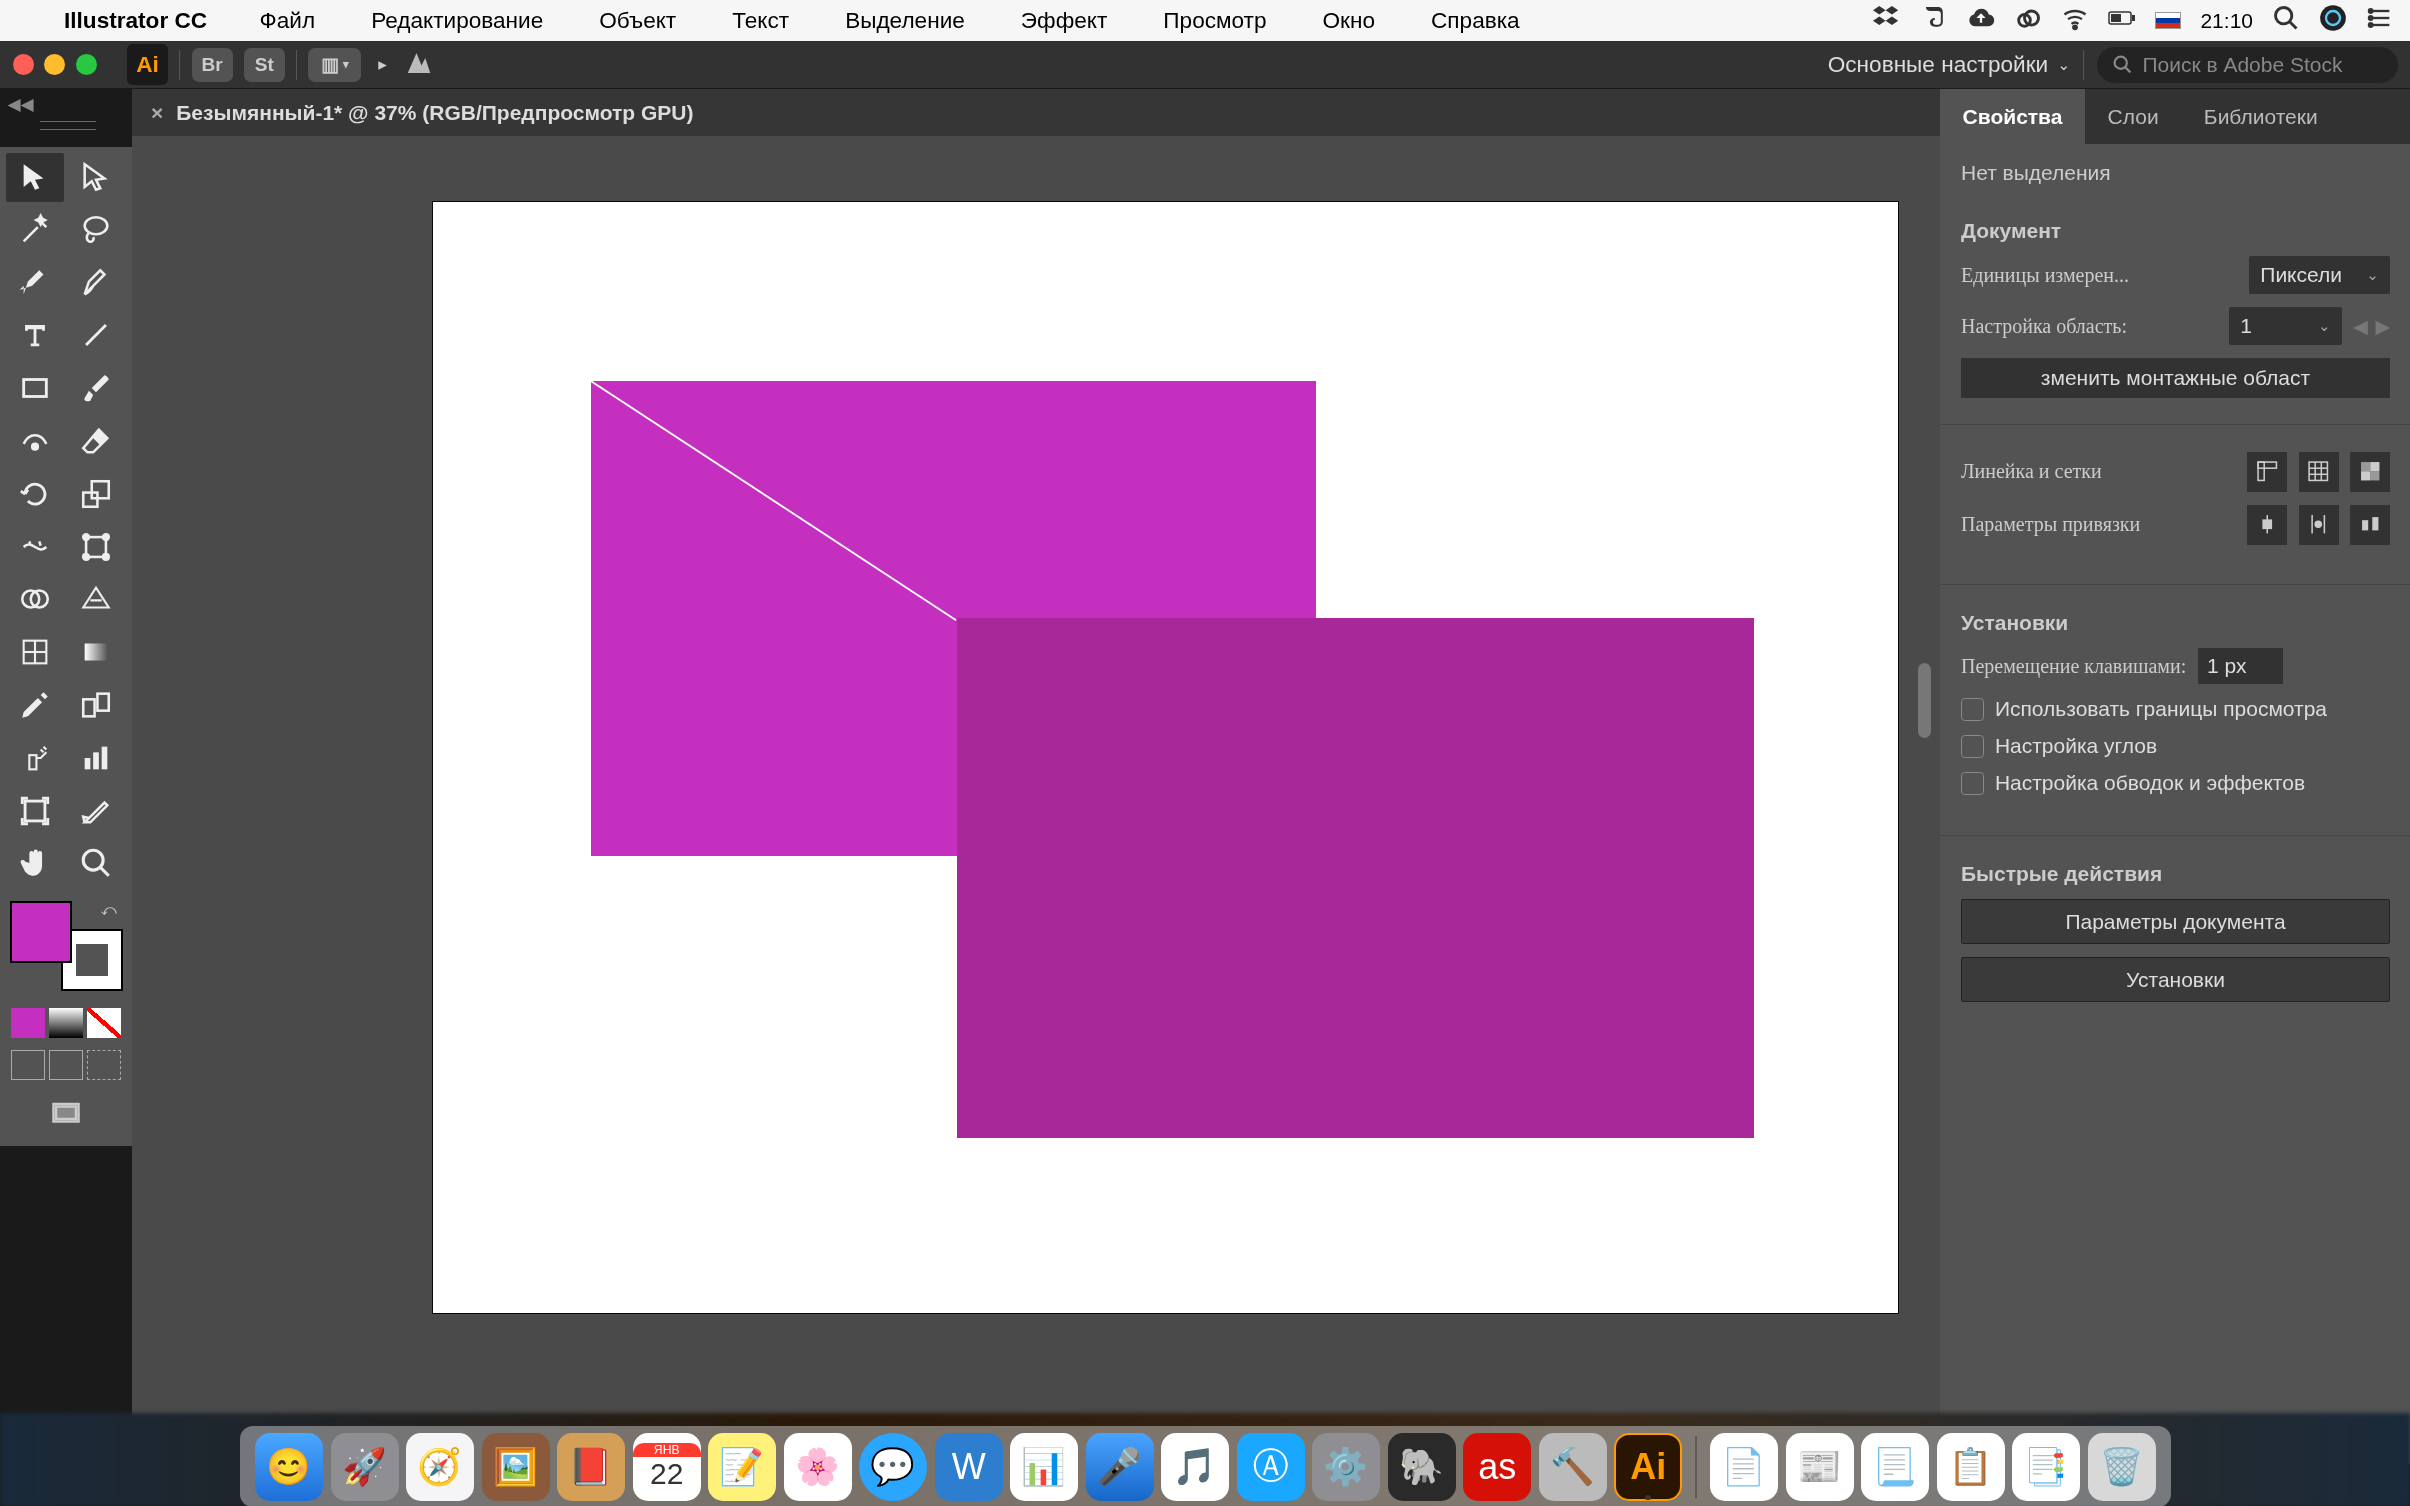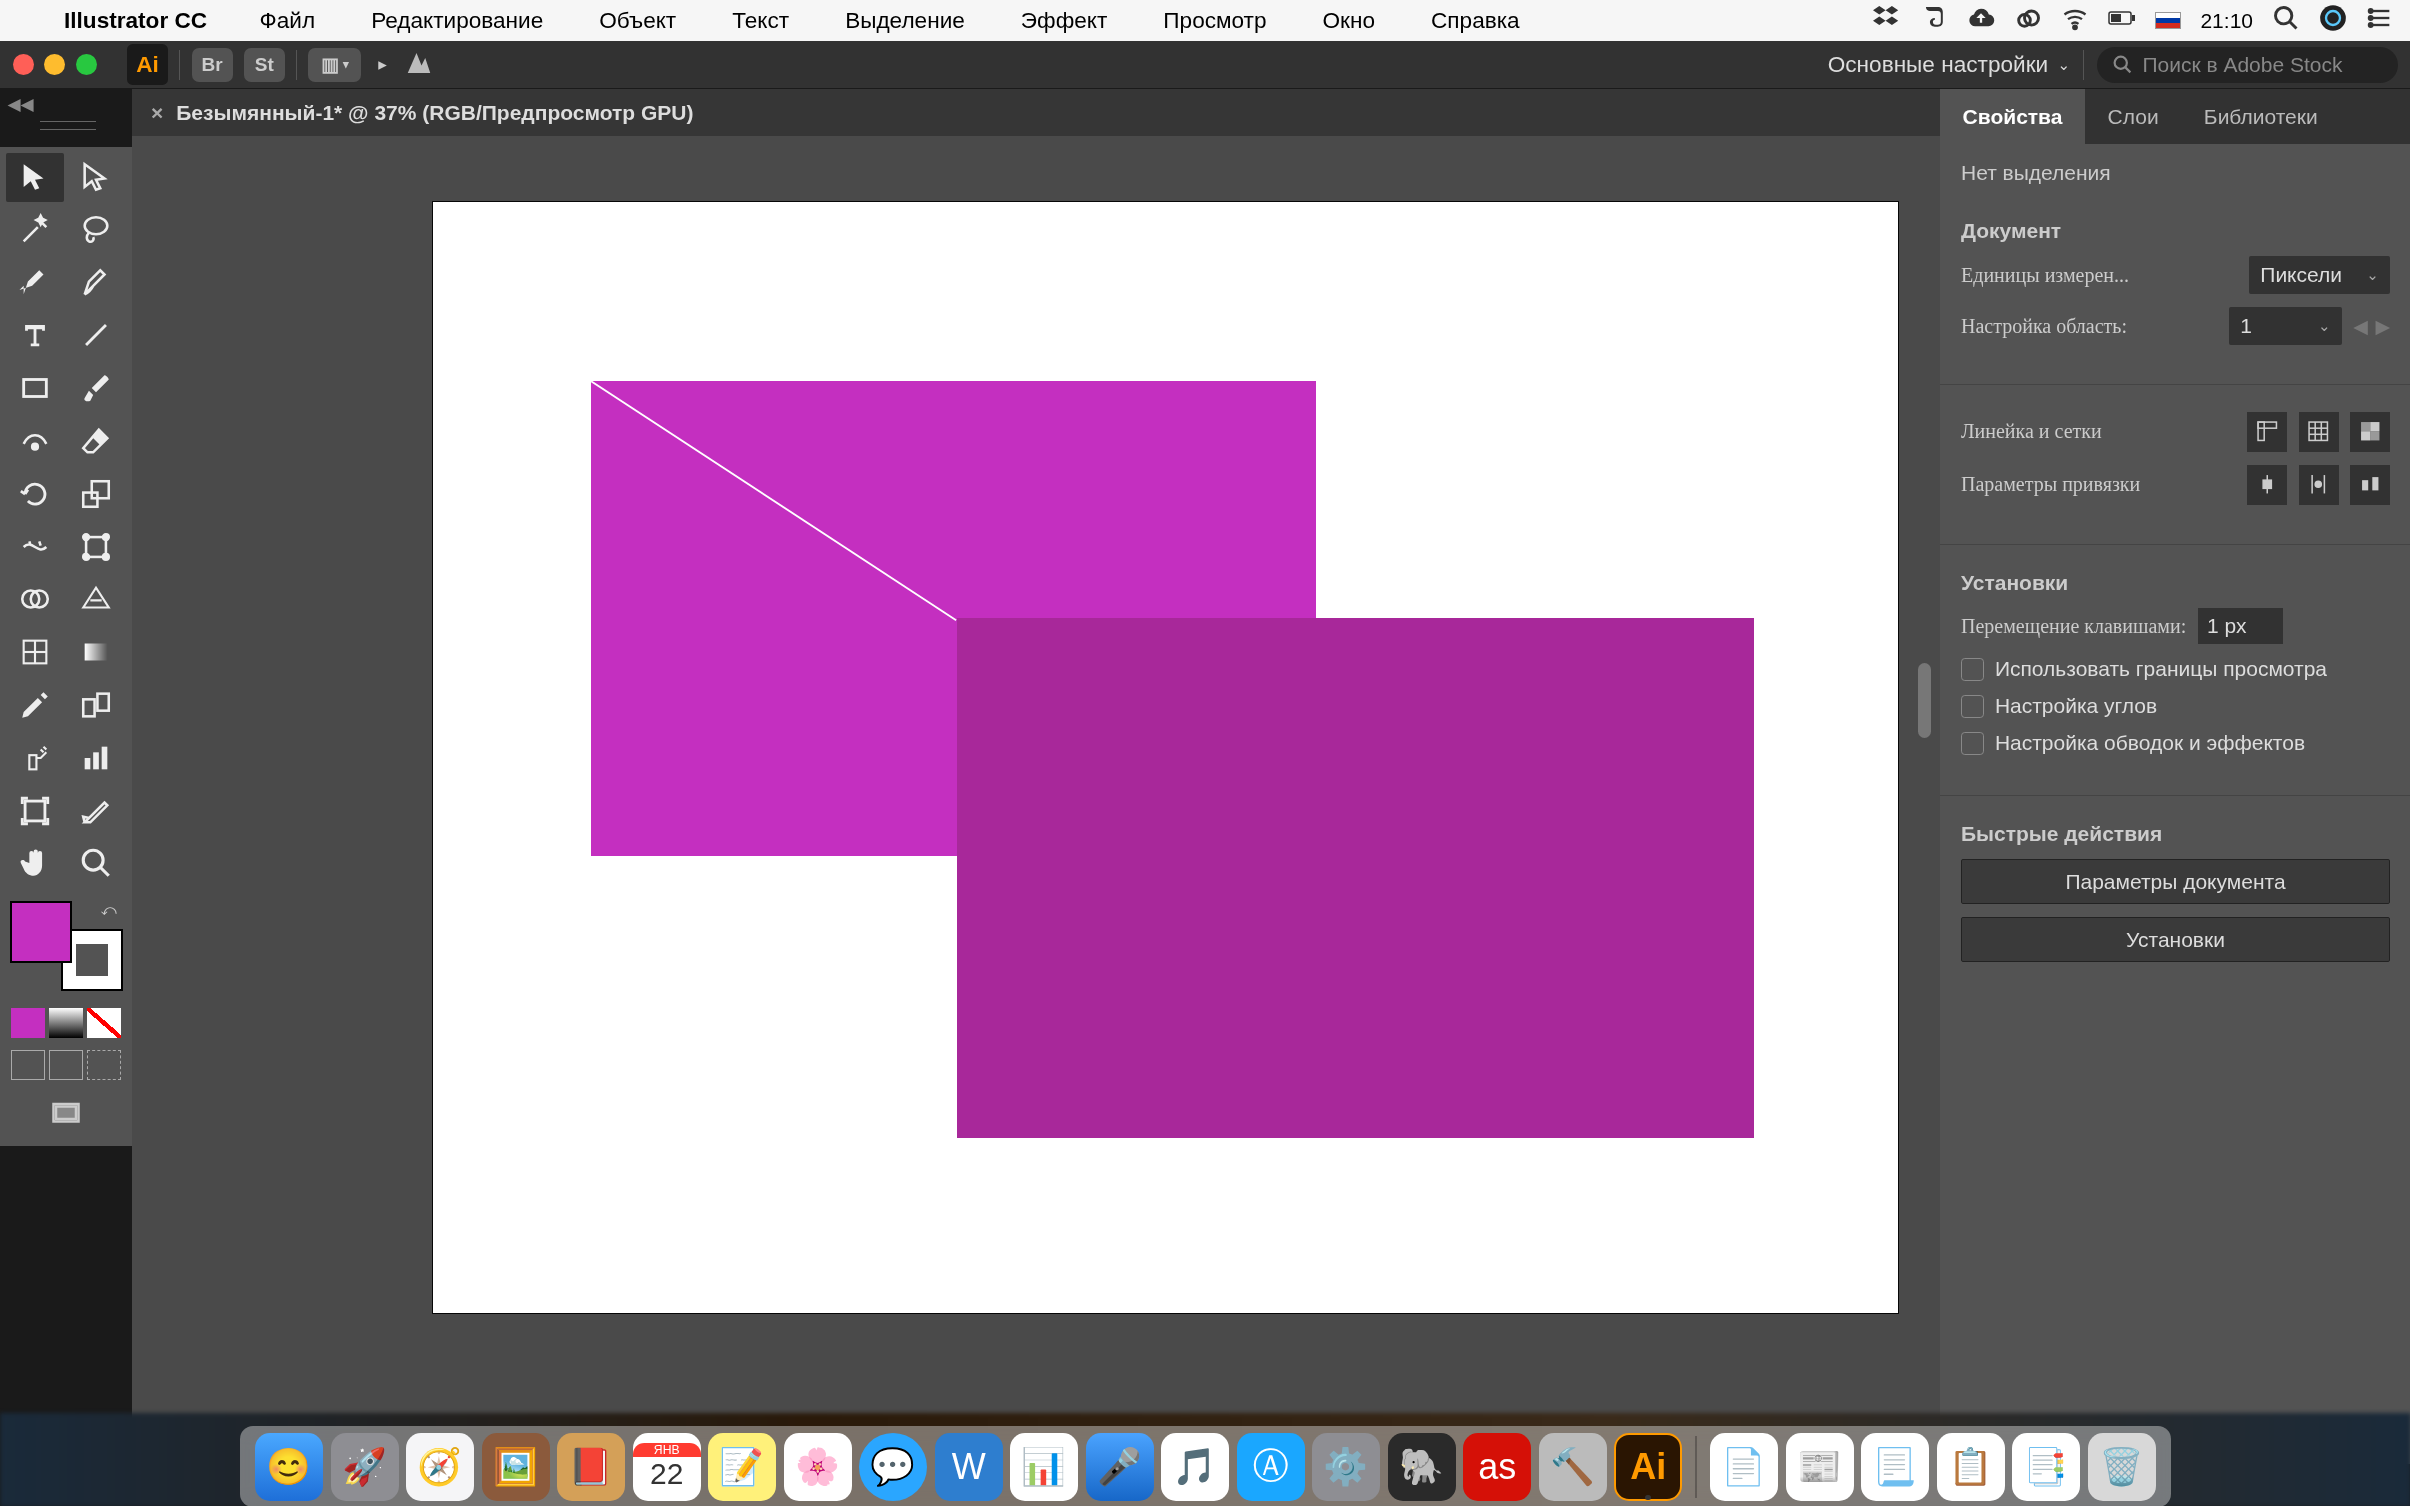--- a/index.html
+++ b/index.html
@@ -469,20 +469,23 @@
       <div class="rlabel">Настройка область:</div>
       <div class="rsel" style="min-width:113px;">
         <span>1</span>
         <span class="chev">⌄</span>
       </div>
       <div class="rnav">
         <span>◀</span>
         <span>▶</span>
       </div>
     </div>
+    <div class="rbtn-wide">
+        <span>зменить монтажные област</span>
+      </div>
   </div>
   <div class="sep"></div>
   <div class="rgroup">
     <div class="rrow">
       <div class="rlabel">Линейка и сетки</div>
       <div class="iconsrow">
         <div class="iconbtn">
             <svg width="24.5" height="24.5" viewBox="0 0 24 24" fill="none" stroke="#ccc" stroke-width="1.5">
               <rect x="3" y="3" width="18" height="6"></rect>
               <rect x="3" y="3" width="6" height="18"></rect>

